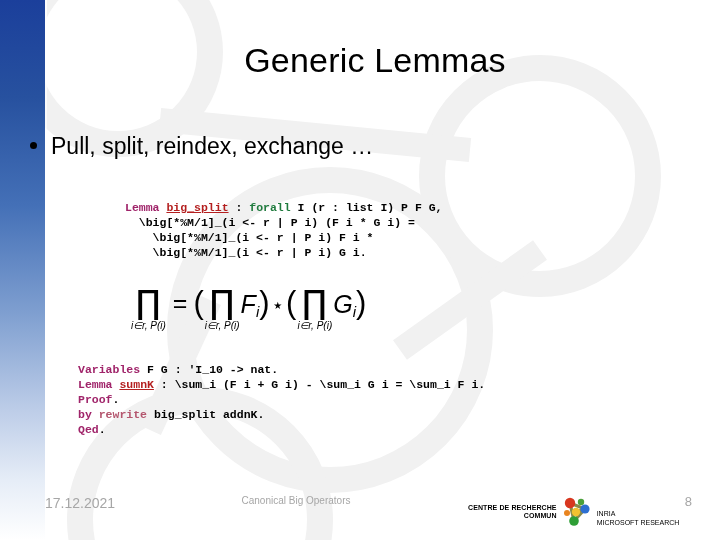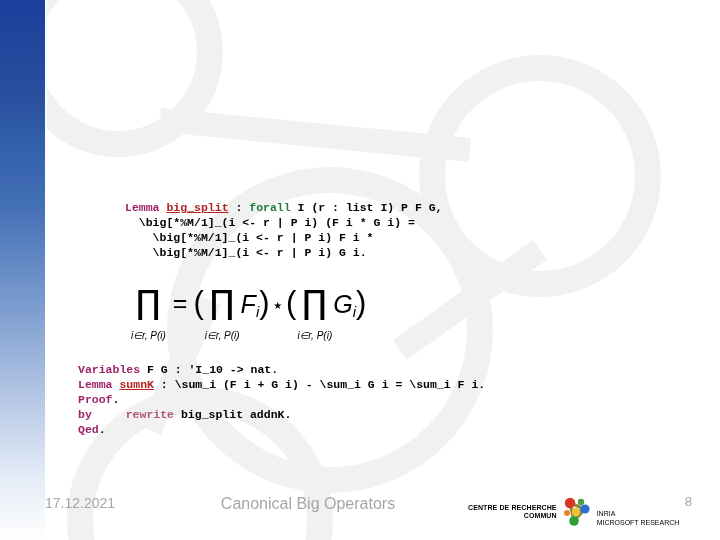--- a/index.html
+++ b/index.html
@@ -94,21 +94,21 @@
     font-weight: bold;
   }
   #code-top  { left: 80px;  top: 200px; margin-left: 45px; }
   #code-bot  { left: 78px;  top: 362px; }
 
   .kw-lemma    { color: #a0246a; }
   .kw-name     { color: #b41f1f; text-decoration: underline; }
   .kw-forall   { color: #1f7a3d; }
   .kw-proof    { color: #a0246a; }
   .kw-by       { color: #a0246a; }
-  .kw-rewrite  { color: #b4566e; margin-left: 27px; }
+  .kw-rewrite  { color: #b4566e; }
   .kw-qed      { color: #a0246a; }
   .kw-vars     { color: #a0246a; margin-top: 15px; }
 
   
   .formula {
     position: absolute;
     left: 130px; top: 288px;
     display: flex;
     align-items: flex-start;
     font-family: "Liberation Sans", sans-serif;
@@ -122,21 +122,21 @@
   }
   .bigop .glyph {
     font-size: 33px;
     line-height: 30px;
     font-family: "DejaVu Sans", sans-serif;
   }
   .bigop .sub {
     font-size: 10px;
     line-height: 11px;
     font-style: italic;
-    margin-top: 12px;
+    margin-top: 2px;
     white-space: nowrap;
   }
   .mathtext {
     font-size: 25px;
     line-height: 30px;
     font-style: italic;
     white-space: nowrap;
   }
   .mathtext.up { font-style: normal; }
   .mathsub {
@@ -168,23 +168,22 @@
     position: absolute;
     left: 45px; top: 495px;
     font-size: 14px;
     color: #a6a6a6;
   }
   .footer-title {
     position: absolute;
     left: 0; top: 495px;
     width: 592px;
     text-align: center;
-    font-size: 16px;
+    font-size: 10px;
     color: #a6a6a6;
-    padding-left: 12px;
   }
   .footer-page {
     position: absolute;
     right: 28px; top: 494px;
     font-size: 13px;
     color: #a6a6a6;
   }
   .logo {
     position: absolute;
     left: 468px; top: 493px;
@@ -226,21 +225,26 @@
     <g stroke="#f1f1f1" stroke-width="24" stroke-linecap="butt">
       <line x1="160" y1="120" x2="470" y2="150"></line>
       <line x1="540" y1="250" x2="400" y2="350"></line>
       <line x1="210" y1="300" x2="150" y2="430"></line>
     </g>
   </svg>
 
   <div class="leftbar"></div>
   <div class="leftbar-edge"></div>
 
-
+  <div class="title">Generic Lemmas</div>
+
+  <div class="bullet-row">
+    <span class="bullet-dot"></span>
+    <span class="bullet-text">Pull, split, reindex, exchange …</span>
+  </div>
 
   <div class="code" id="code-top"><span class="kw-lemma">Lemma</span><span> </span><span class="kw-name">big_split</span><span> : </span><span class="kw-forall">forall</span><span> I (r : list I) P F G,</span>
 <span>  \big[*%M/1]_(i &lt;- r | P i) (F i * G i) =</span>
 <span>    \big[*%M/1]_(i &lt;- r | P i) F i *</span>
 <span>    \big[*%M/1]_(i &lt;- r | P i) G i.</span></div>
 
   <div class="formula">
 
     <span class="bigop">
       <span class="glyph">∏</span>

